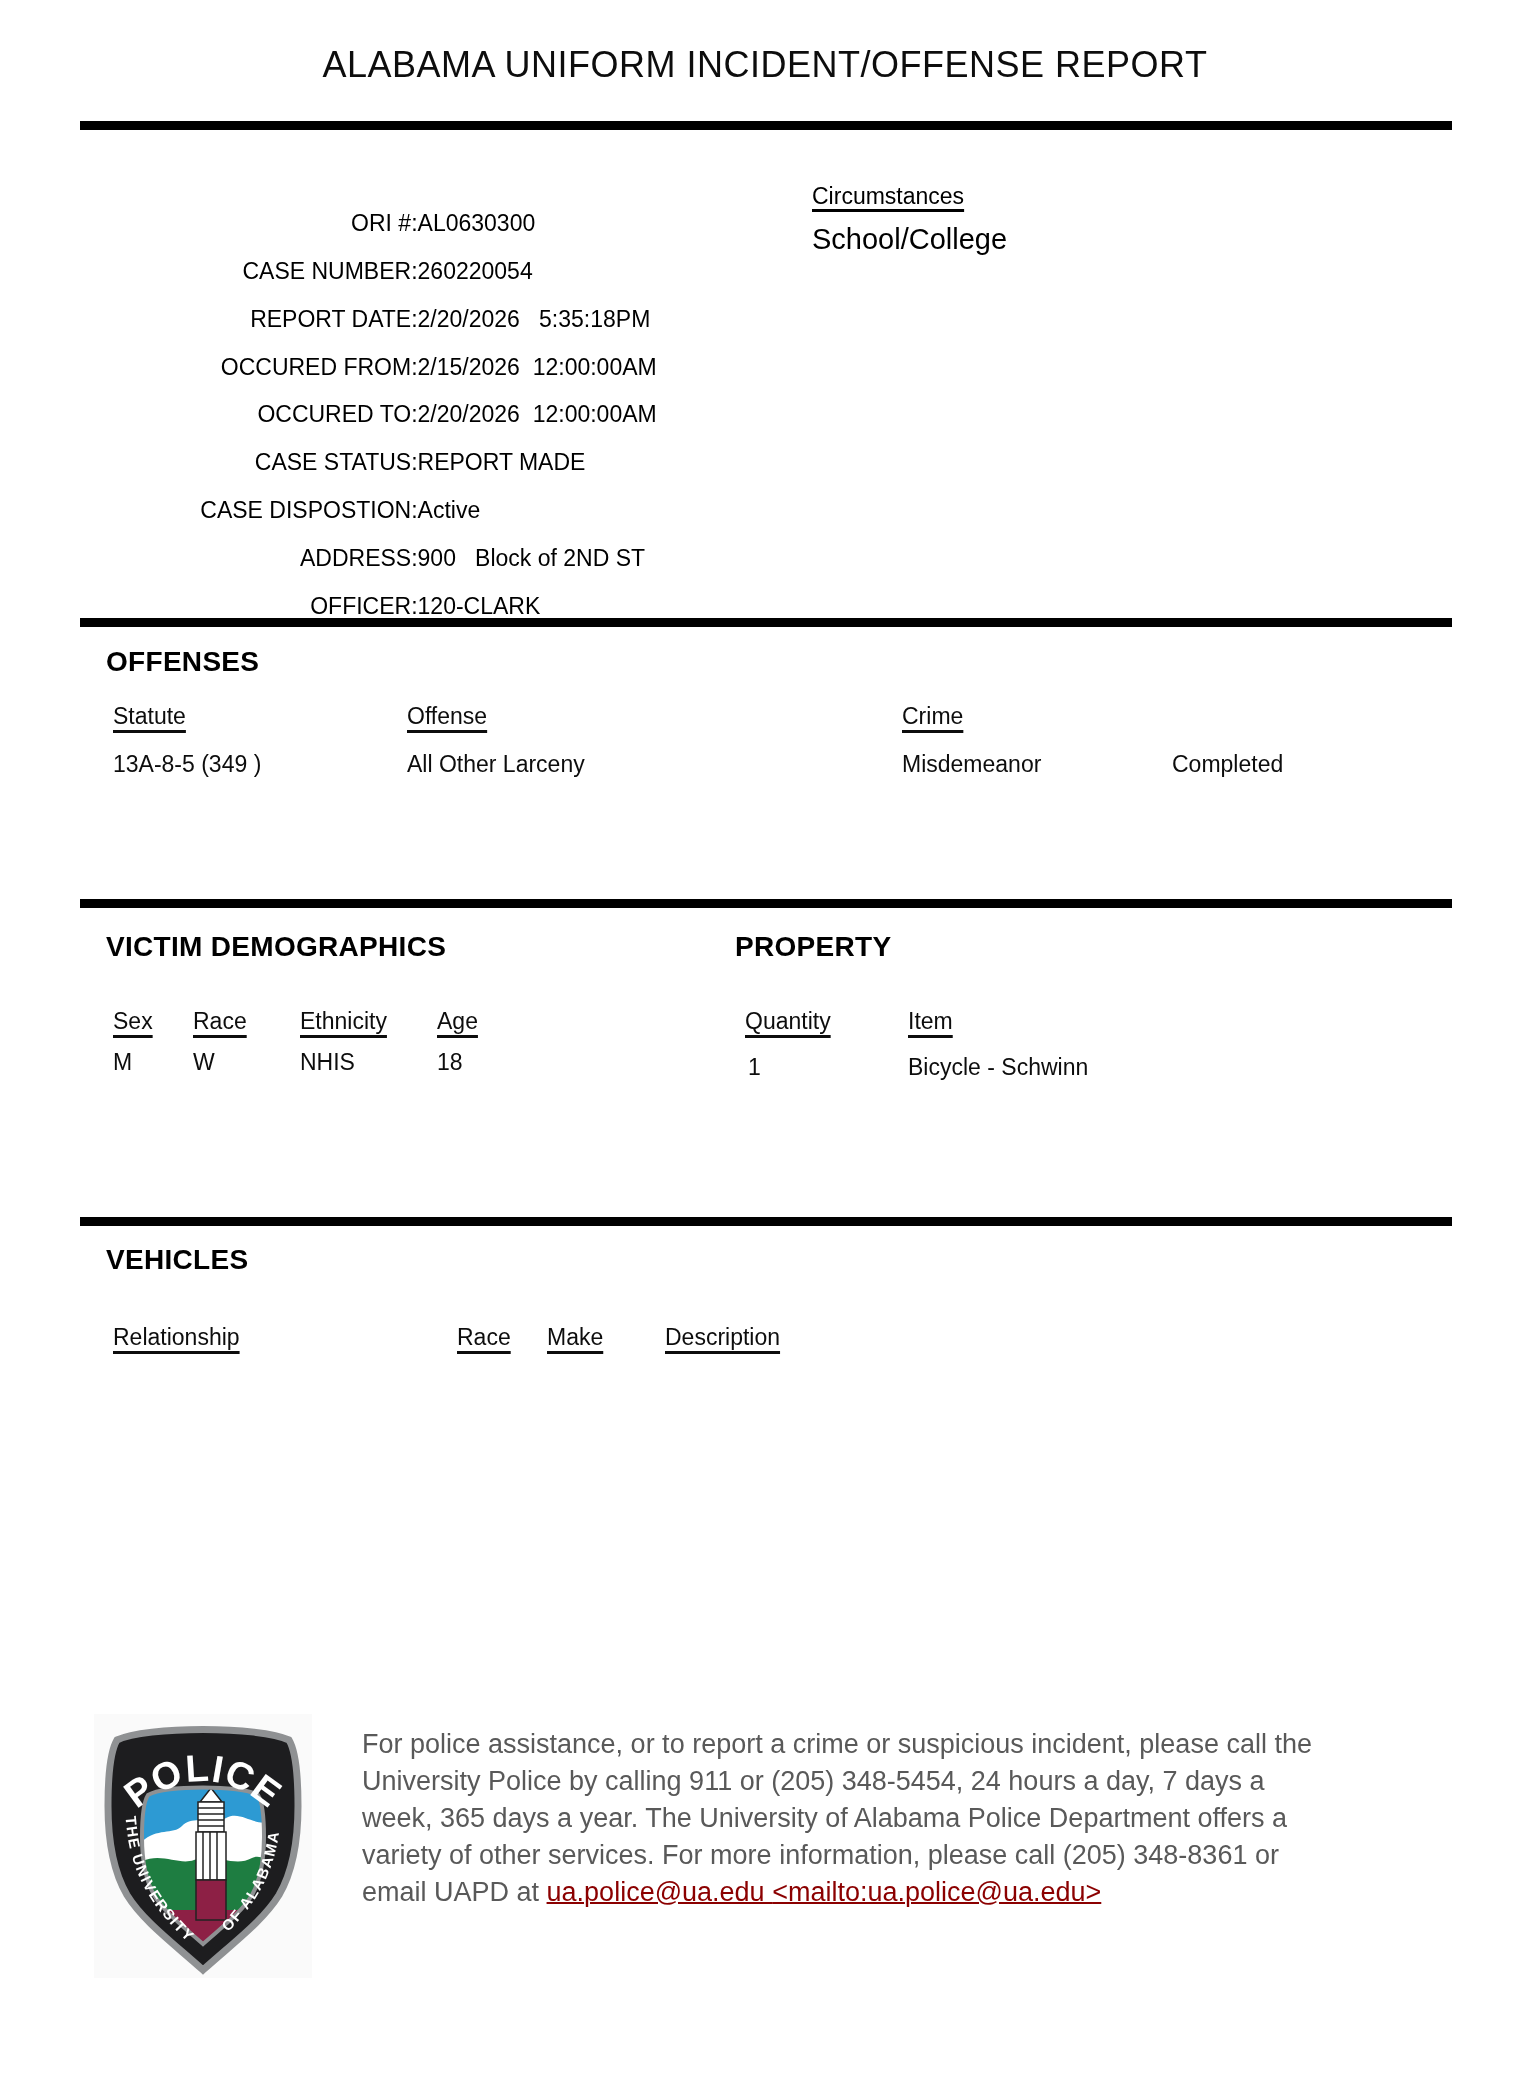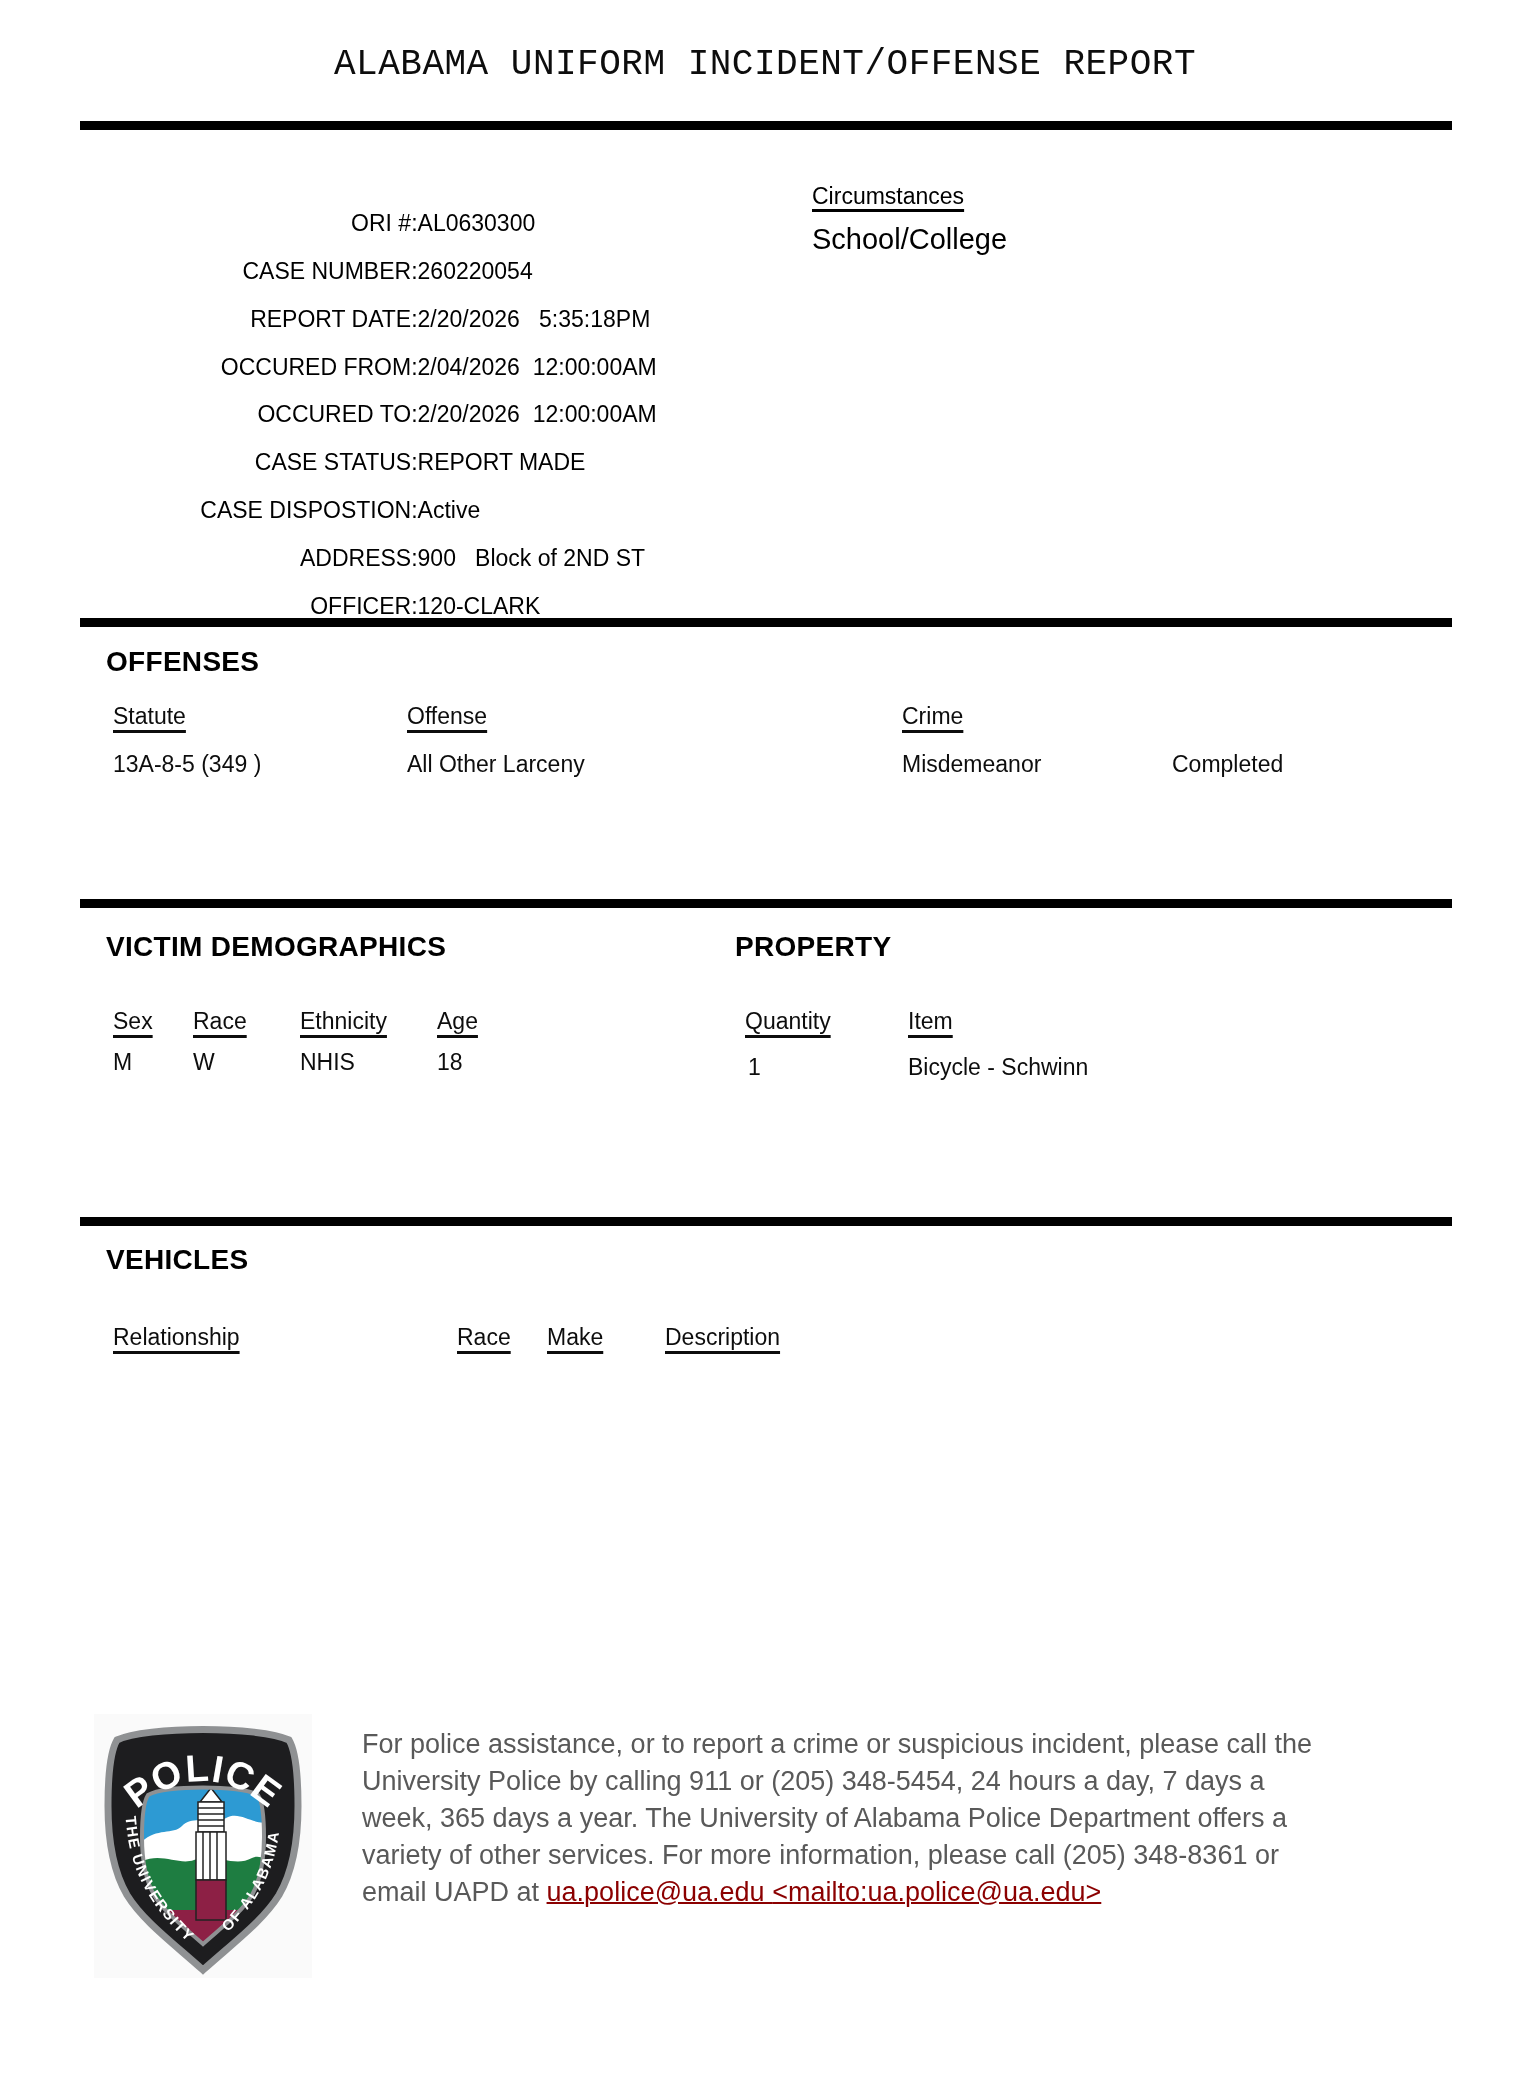--- a/index.html
+++ b/index.html
@@ -2,21 +2,21 @@
 <html><head>
 <meta charset="utf-8">
 <style>
   html,body { margin:0; padding:0; background:#ffffff; }
   .page {
     position:relative; width:1530px; height:2090px; background:#ffffff;
     font-family:"Liberation Sans", sans-serif; color:#000; overflow:hidden;
   }
   .title {
     position:absolute; top:44px; left:0; width:100%; text-align:center;
-    font-size:36px; font-weight:400; letter-spacing:0.5px; color:#0d0d0d;font-family:Liberation Mono, monospace;
+    font-size:36px; font-weight:400; letter-spacing:0.5px; color:#0d0d0d;
   }
   .rule { position:absolute; left:80px; width:1372px; height:9px; background:#000; }
   .r1 { top:121px; } .r2 { top:618px; } .r3 { top:899px; } .r4 { top:1217px; }
 
   .frow { position:absolute; left:106px; font-size:23px; white-space:pre;text-align:right; }
   .flabel { display:inline-block; width:286px; white-space:pre; }
   .fvalue { white-space:pre; }
 
   .circ { position:absolute; left:812px; top:183px; font-size:23px; }
   .circ .circ-label {
@@ -53,21 +53,21 @@
   <div class="frow" style="top:183px">
     <span class="flabel">ORI #:</span><span class="fvalue">AL0630300</span>
   </div>
   <div class="frow" style="top:231px">
     <span class="flabel">CASE NUMBER:</span><span class="fvalue">260220054</span>
   </div>
   <div class="frow" style="top:279px">
     <span class="flabel">REPORT DATE:</span><span class="fvalue">2/20/2026   5:35:18PM</span>
   </div>
   <div class="frow" style="top:327px">
-    <span class="flabel">OCCURED FROM:</span><span class="fvalue">2/04/2026  12:00:00AM</span>
+    <span class="flabel">OCCURED FROM:</span><span class="fvalue">2/15/2026  12:00:00AM</span>
   </div>
   <div class="frow" style="top:374px">
     <span class="flabel">OCCURED TO:</span><span class="fvalue">2/20/2026  12:00:00AM</span>
   </div>
   <div class="frow" style="top:422px">
     <span class="flabel">CASE STATUS:</span><span class="fvalue">REPORT MADE</span>
   </div>
   <div class="frow" style="top:470px">
     <span class="flabel">CASE DISPOSTION:</span><span class="fvalue">Active</span>
   </div>

